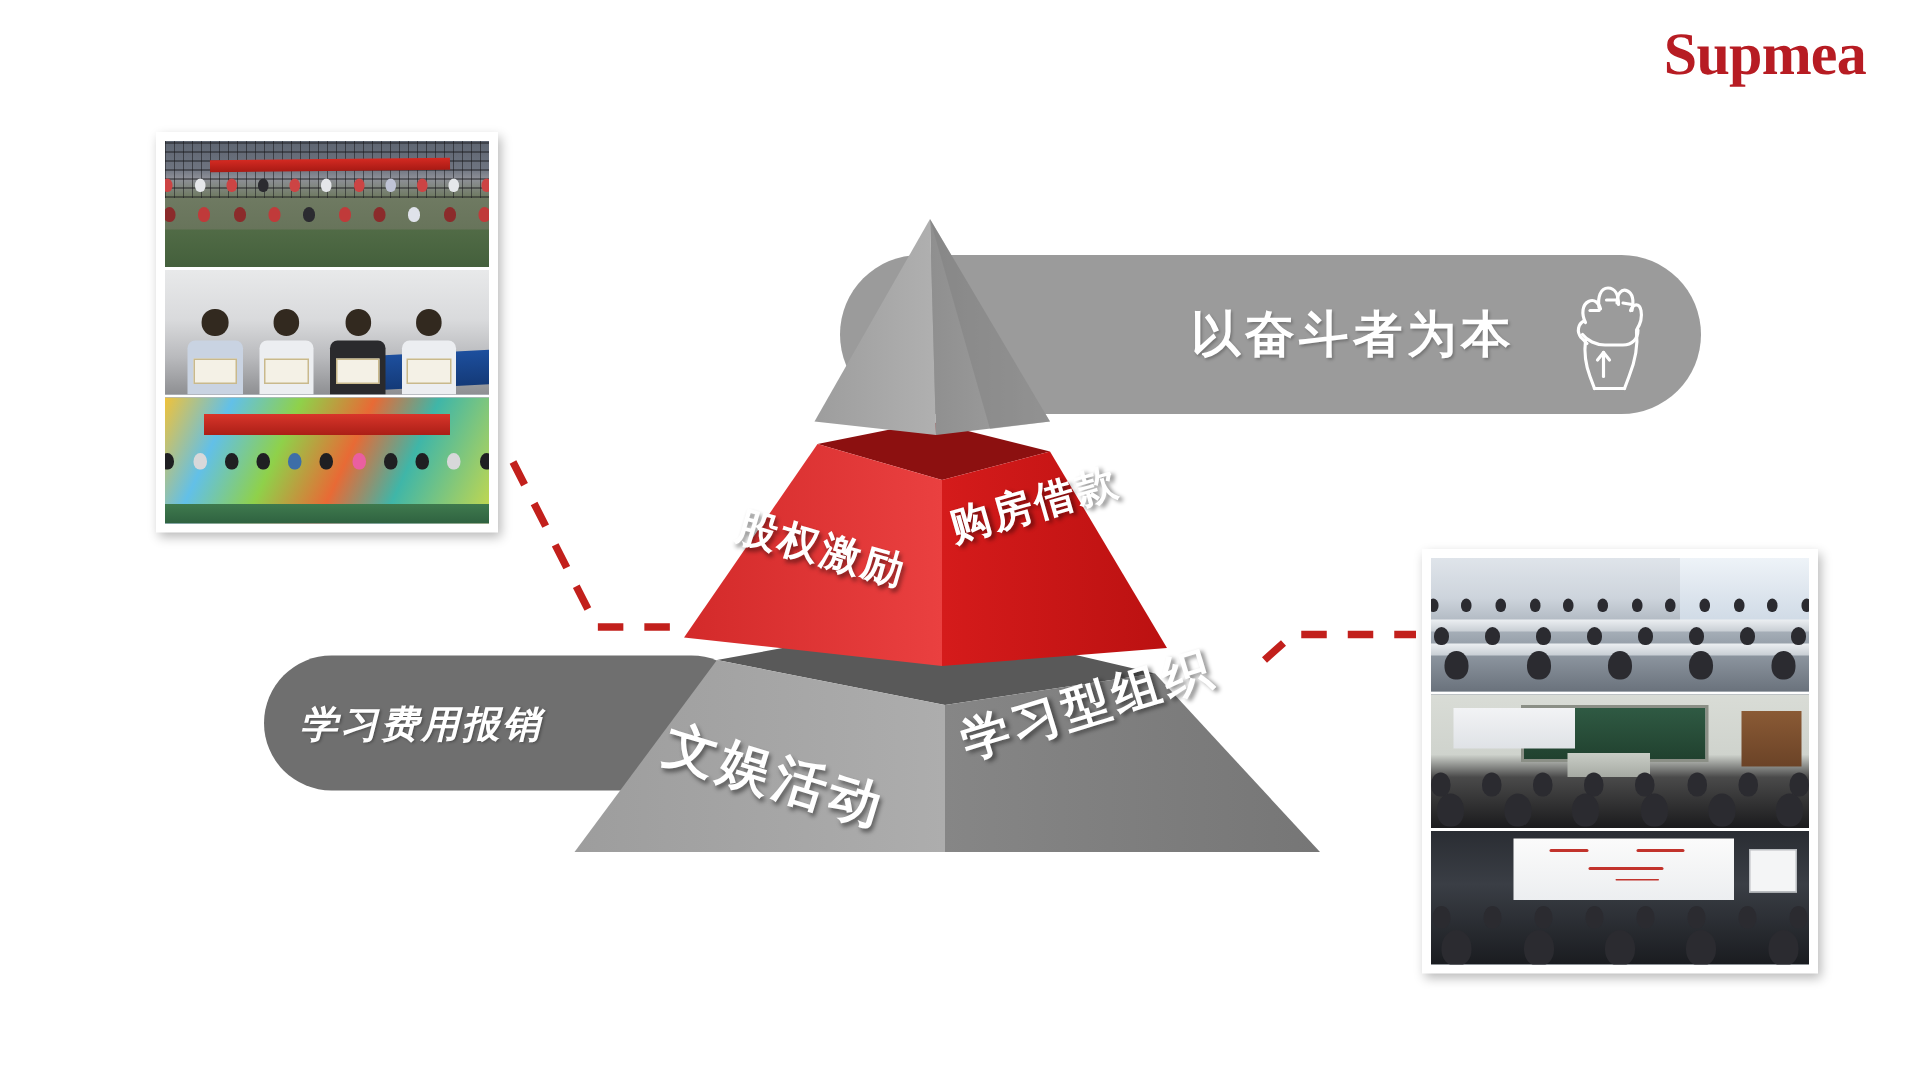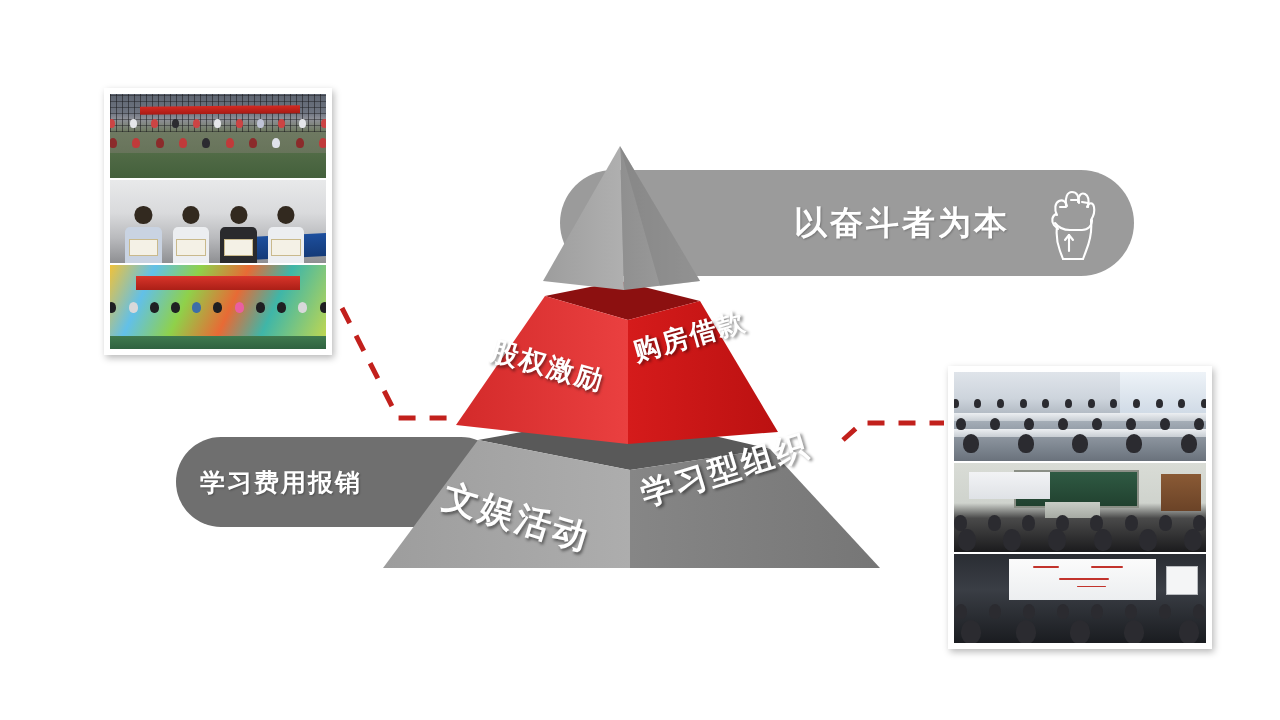--- a/index.html
+++ b/index.html
@@ -221,20 +221,21 @@
   #pill-left {
     left: 176px;
     top: 437px;
     width: 330px;
     height: 90px;
     background: #6f6f6f;
     border-radius: 45px;
     justify-content: flex-start;
     padding-left: 24px;
     z-index: 1;
+    font-style: italic;
   }
   #pill-left .pill-label {
     font-size: 25px;
     letter-spacing: 2px;
     text-shadow: 1px 1px 2px rgba(0,0,0,0.3);
   }
 
   .fist-icon { width: 54px; height: 76px; display:block; }
 
   
@@ -256,20 +257,21 @@
   #txt-equity   { left: 492px; top: 332px; font-size: 27px; letter-spacing: 2px; transform: rotate(16deg); transform-origin: left center; }
   #txt-loan     { left: 634px; top: 334px; font-size: 27px; letter-spacing: 2px; transform: rotate(-16deg); transform-origin: left center; }
   #txt-culture  { left: 444px; top: 472px; font-size: 35px; letter-spacing: 3px; transform: rotate(17deg); transform-origin: left center; }
   #txt-learning { left: 642px; top: 474px; font-size: 32px; letter-spacing: 3px; transform: rotate(-17deg); transform-origin: left center; }
 </style>
 </head>
 <body>
 
 <div id="slide">
 
+  <div id="brand-logo">Supmea</div>
 
   <div id="collage-left" class="photo-collage">
     <div class="photo" id="lp1">
       <div class="scene">
         <div class="fence"></div>
         <div class="banner"></div>
         <div class="court"></div>
         <div class="crowd-row" style="top:30%;">
           <span class="head" style="width:7px;height:9px;background:#c44"></span>
           <span class="head" style="width:7px;height:9px;background:#e5e7ea"></span>

